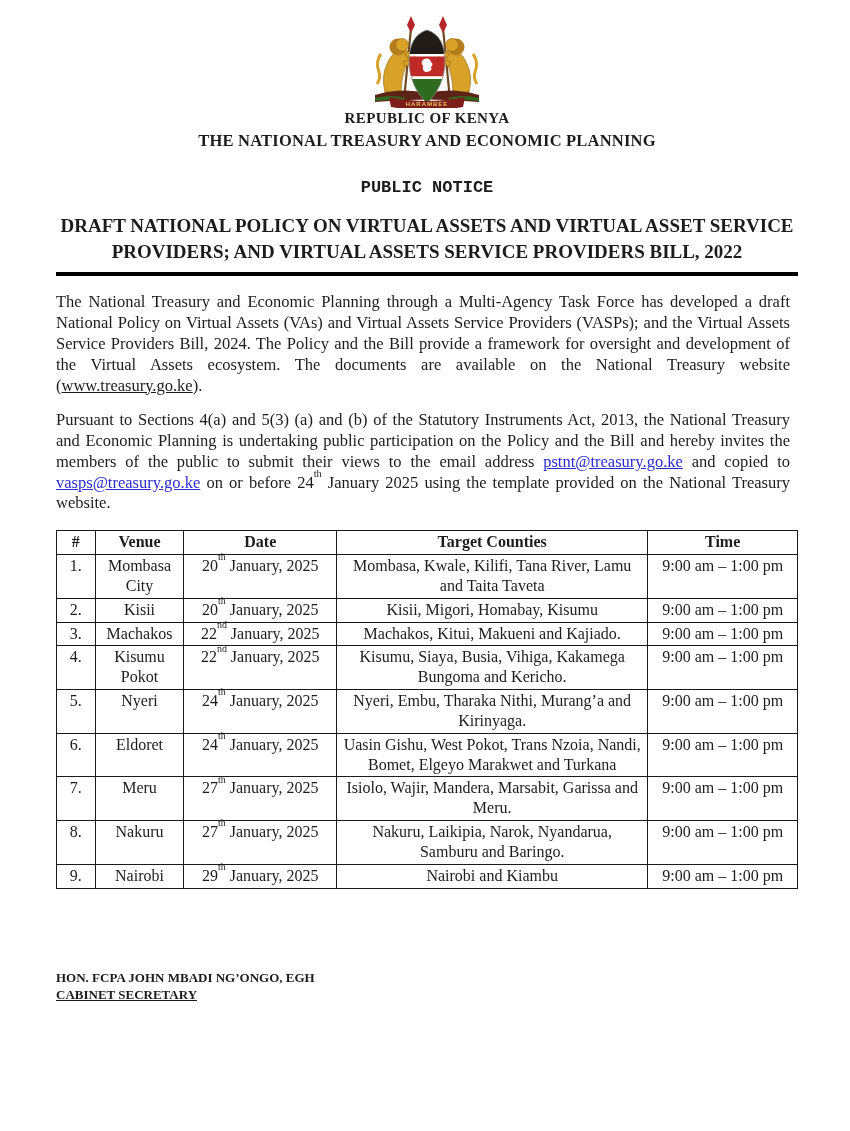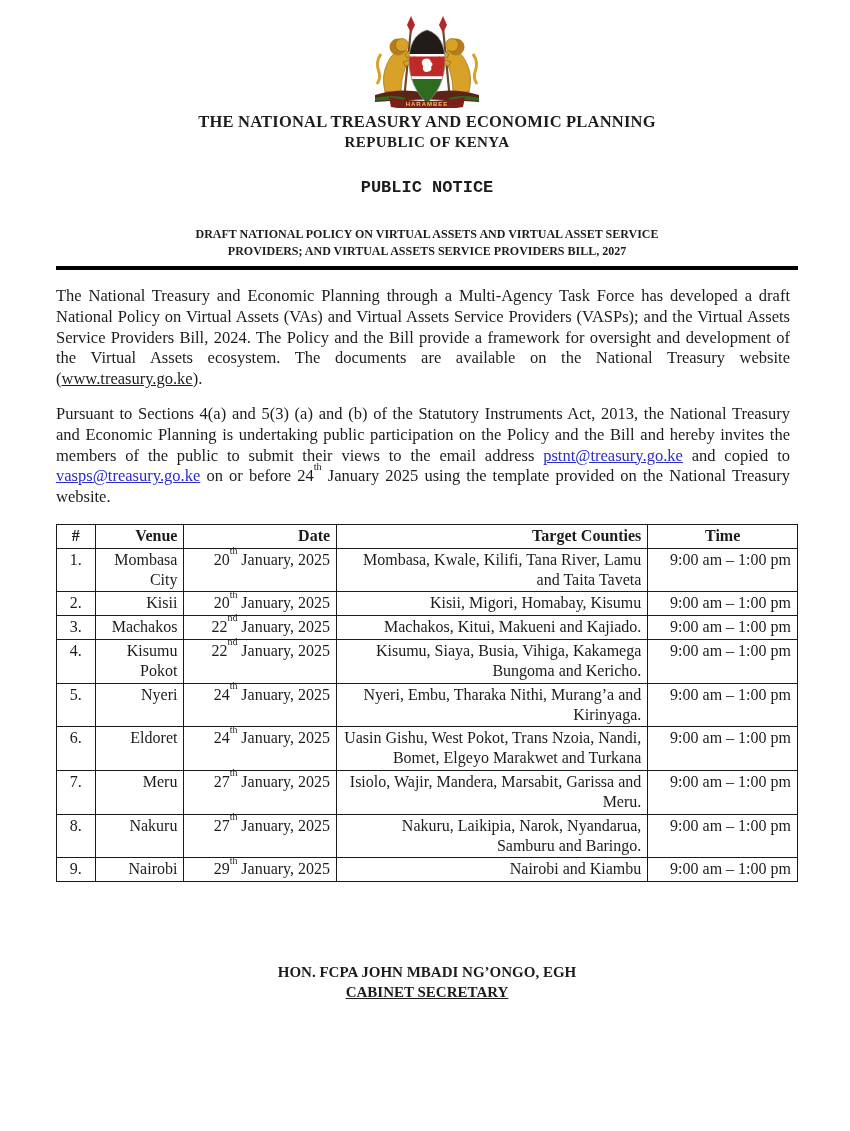--- a/index.html
+++ b/index.html
@@ -12,21 +12,21 @@
     color: #1c1c1c;
     box-sizing: border-box;
     padding: 14px 52px 0 56px;
     overflow: hidden;
   }
   .center { text-align: center; }
   .coa { display: block; margin: 0 auto 2px auto; }
   .country-line   { font-weight: bold; font-size: 15px;   letter-spacing: 0.4px; margin-top: 2px; }
   .ministry-line  { font-weight: bold; font-size: 16.5px; letter-spacing: 0.2px; margin-top: 4px; }
   .notice-line    { font-weight: bold; font-size: 17px; margin-top: 27px; font-family: Liberation Mono, monospace; }
-  .doc-title      { font-weight: bold; font-size: 12px; line-height: 1.38; margin-top: 29px; }
+  .doc-title      { font-weight: bold; font-size: 19px; line-height: 1.38; margin-top: 16px; }
   .title-rule     { height: 4px; background: #000; border: none; margin: 7px 0 16px 0; }
   p.body-text {
     font-size: 16.5px;
     line-height: 1.26;
     text-align: justify;
     margin: 0 8px 14px 0;
   }
   a.doc-link   { color: inherit; text-decoration: underline; }
   a.email-link { color: var(--link-blue, #2b2bd0); text-decoration: underline; }
   sup { font-size: 0.62em; line-height: 0; position: relative; top: -0.45em; }
@@ -34,34 +34,34 @@
     width: 100%;
     border-collapse: collapse;
     font-size: 16px;
     margin-top: 16px;
   }
   table.schedule th, table.schedule td {
     border: 1.6px solid #1a1a1a;
     padding: 1px 6px 2px 6px;
     vertical-align: top;
     line-height: 1.24;
-    text-align: right;
+    text-align: center;
   }
   table.schedule th { font-weight: bold; }
   .c-num      { width: 5.2%;  text-align: center !important; }
   .c-venue    { width: 12%; }
   .c-date     { width: 20.6%; }
   .c-counties { width: 42%; margin-top: 44px; }
   th.c-time   { width: 20.2%; text-align: center !important; }
   td.c-time   { padding-left: 14px; margin-top: 12px; }
   .signature {
     margin-top: 80px;
-    text-align: center;
+    text-align: left;
     font-weight: bold;
-    font-size: 15px;
+    font-size: 13px;
     line-height: 1.35;
   }
   .signature .sig-title { text-decoration: underline; }
 </style>
 </head>
 <body>
 
 <div class="page">
 
   <svg class="coa" width="120" height="94" viewBox="0 0 120 94" aria-hidden="true">
@@ -102,27 +102,27 @@
       </g>
       <path d="M60 16 C73 20 78 32 78 47 C78 64 71 79 60 89 C49 79 42 64 42 47 C42 32 47 20 60 16 Z" fill="none" stroke="#8a8a8a" stroke-width="0.8"></path>
     </g>
 
     <g>
       <path d="M22 83 Q60 91 98 83 L96 93 Q60 99 24 93 Z" fill="#7d1e1a"></path>
       <text x="60" y="91.5" text-anchor="middle" font-size="6" letter-spacing="1" fill="#e9c35f" font-family="Liberation Sans, sans-serif" font-weight="bold">HARAMBEE</text>
     </g>
   </svg>
 
+  <div class="center country-line">REPUBLIC OF KENYA</div>
   <div class="center ministry-line">THE NATIONAL TREASURY AND ECONOMIC PLANNING</div>
-  <div class="center country-line">REPUBLIC OF KENYA</div>
   <div class="center notice-line">PUBLIC NOTICE</div>
 
   <div class="center doc-title">
     <span style="display:block">DRAFT NATIONAL POLICY ON VIRTUAL ASSETS AND VIRTUAL ASSET SERVICE</span>
-    <span style="display:block">PROVIDERS; AND VIRTUAL ASSETS SERVICE PROVIDERS BILL, 2027</span>
+    <span style="display:block">PROVIDERS; AND VIRTUAL ASSETS SERVICE PROVIDERS BILL, 2022</span>
   </div>
   <div class="title-rule"></div>
 
   <p class="body-text"><span>The National Treasury and Economic Planning through a Multi-Agency Task Force has developed a draft National Policy on Virtual Assets (VAs) and Virtual Assets Service Providers (VASPs); and the Virtual Assets Service Providers Bill, 2024. The Policy and the Bill provide a framework for oversight and development of the Virtual Assets ecosystem. The documents are available on the National Treasury website (</span><a class="doc-link" href="#">www.treasury.go.ke</a><span>).</span></p>
 
   <p class="body-text"><span>Pursuant to Sections 4(a) and 5(3) (a) and (b) of the Statutory Instruments Act, 2013, the National Treasury and Economic Planning is undertaking public participation on the Policy and the Bill and hereby invites the members of the public to submit their views to the email address </span><a class="email-link" href="#">pstnt@treasury.go.ke</a><span> and copied to </span><a class="email-link" href="#">vasps@treasury.go.ke</a><span> on or before 24</span><sup>th</sup><span> January 2025 using the template provided on the National Treasury website.</span></p>
 
 
   <table class="schedule">
     <thead>

